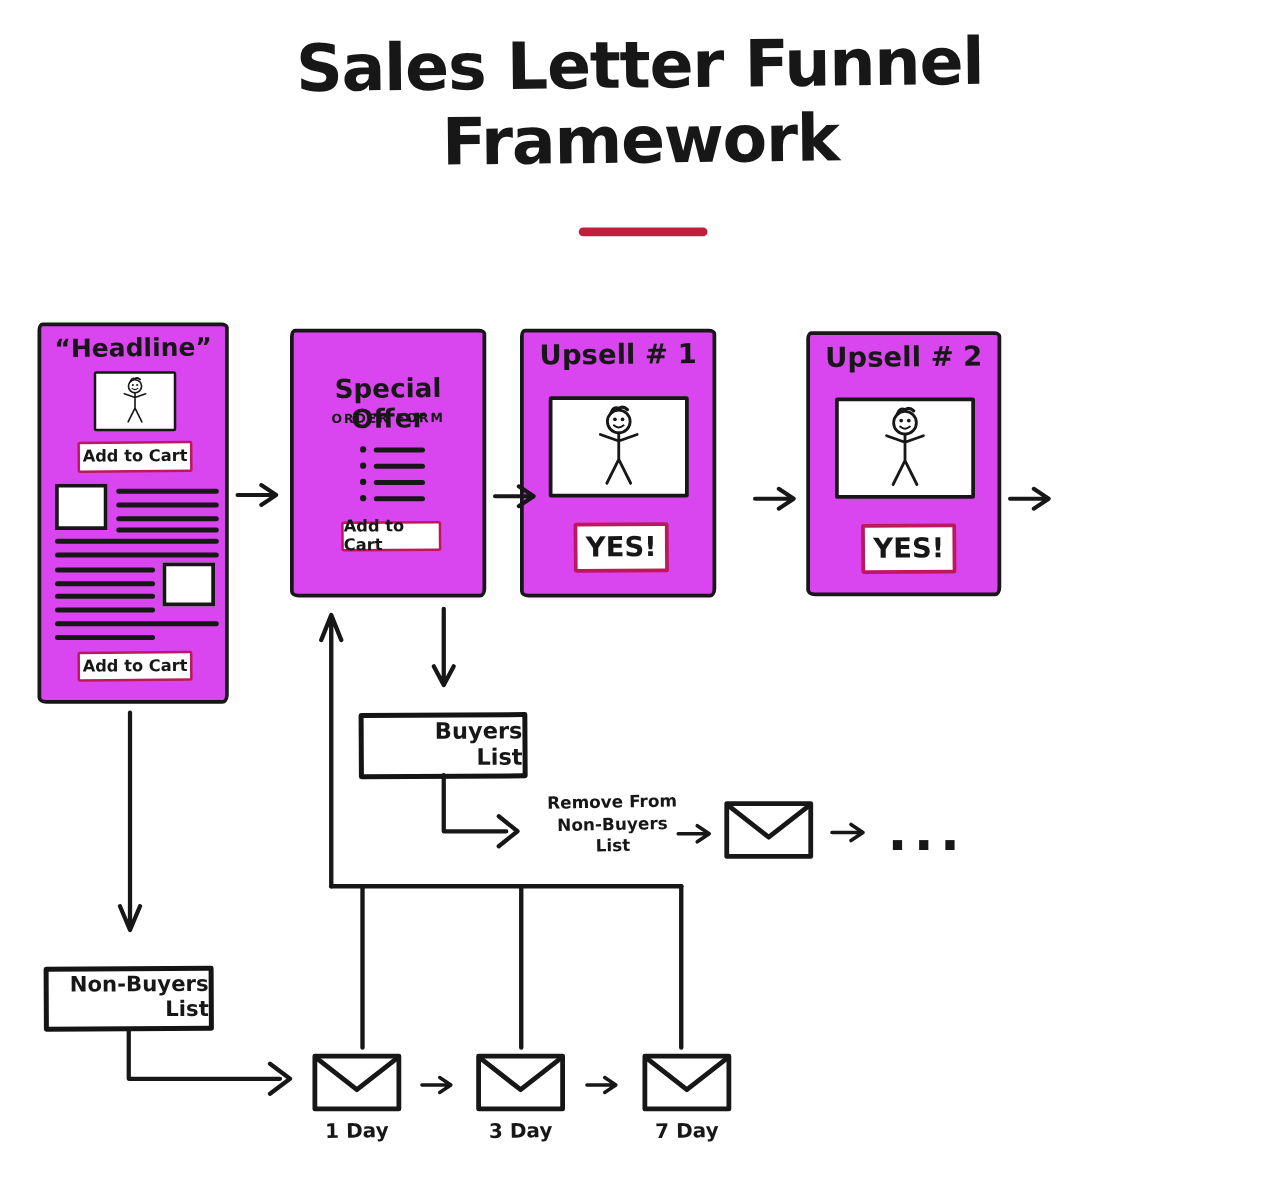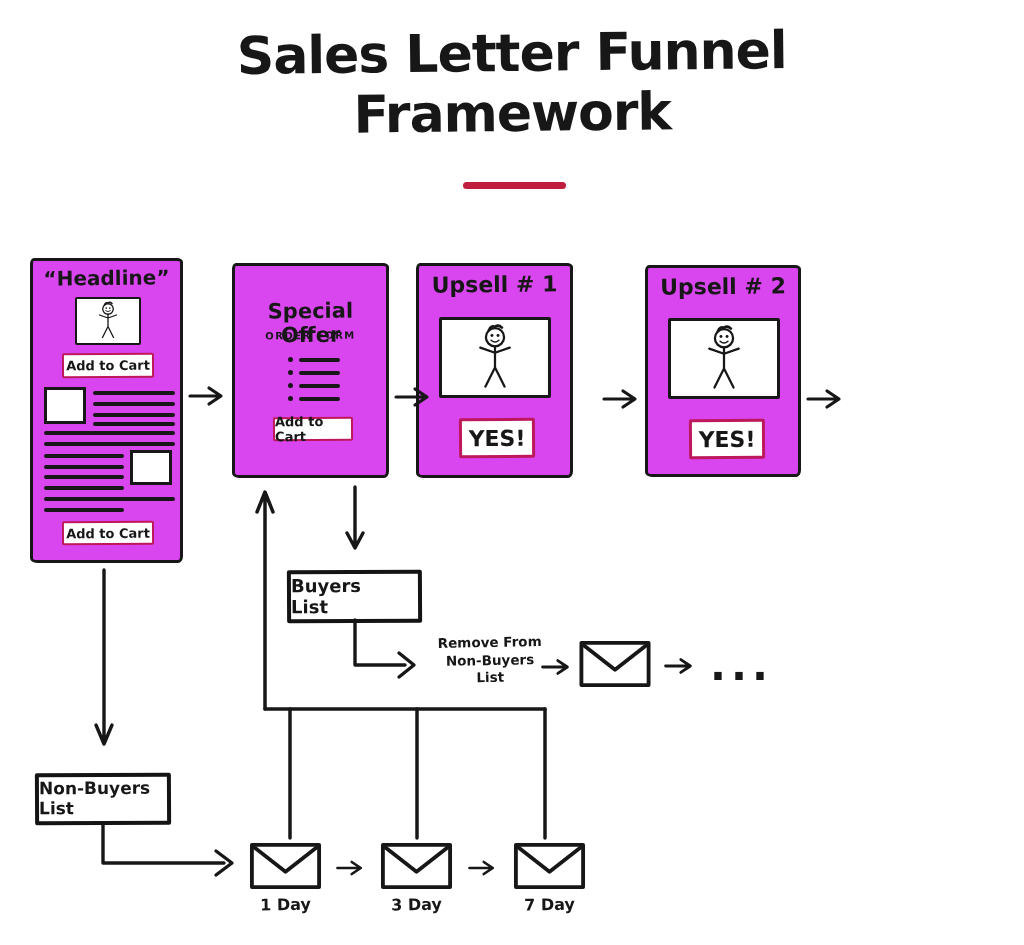--- a/index.html
+++ b/index.html
@@ -15,21 +15,21 @@
   }
   .divider { position:absolute; left:463px; top:182px; width:103px; height:7px; border-radius:4px; background:#bf1f3d; }
 
   .page { position:absolute; background:#d946ef; border:3px solid #171717; border-radius:4px 6px 5px 7px / 6px 4px 7px 5px; }
   .pg-title { position:absolute; left:0; width:100%; text-align:center; font-weight:700; transform:rotate(-0.6deg); }
   .video { position:absolute; border:3px solid #171717; border-radius:2px; background:#fff; display:flex; align-items:center; justify-content:center; }
   .cta { position:absolute; border:2px solid #be185d; border-radius:2px; background:#fff; display:flex; align-items:center; justify-content:center; font-weight:700; transform:rotate(-0.4deg); }
   .ln { position:absolute; height:3.5px; background:#171717; border-radius:2px; }
   .sq { position:absolute; border:3px solid #171717; background:#fff; }
 
-  .listbox { position:absolute; border:4px solid #141414; border-radius:2px; background:#fff; display:flex; flex-direction:column; align-items:flex-start; justify-content:center; font-weight:700; line-height:1.15; transform:rotate(-0.3deg); }
+  .listbox { position:absolute; border:4px solid #141414; border-radius:2px; background:#fff; display:flex; flex-direction:column; align-items:flex-end; justify-content:center; font-weight:700; line-height:1.15; transform:rotate(-0.3deg); }
   .note { position:absolute; text-align:center; font-weight:700; line-height:1.3; transform:rotate(-1deg); }
   .dots { position:absolute; font-weight:900; letter-spacing:5px; }
 
   svg.connector { position:absolute; overflow:visible; }
   .stroke { fill:none; stroke:#171717; stroke-linecap:round; stroke-linejoin:round; }
   .fillink { fill:#171717; stroke:none; }
 </style>
 </head>
 <body>
 

